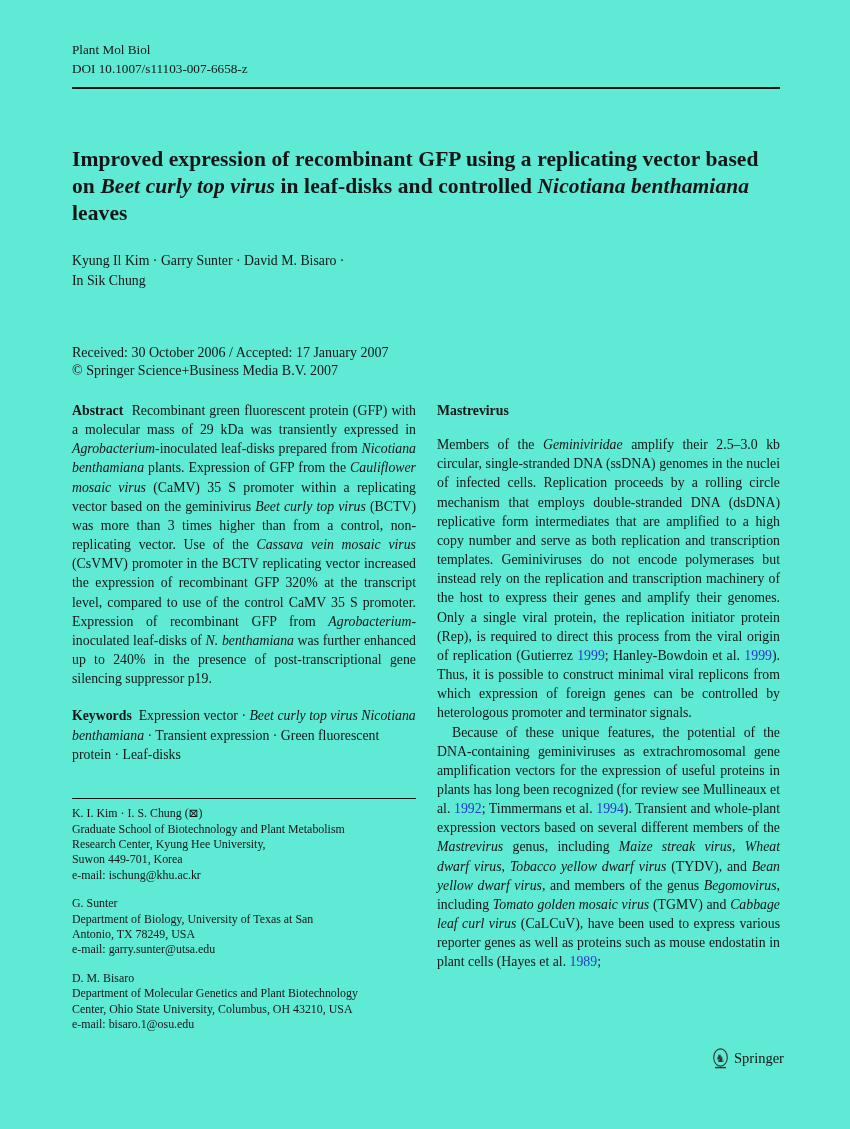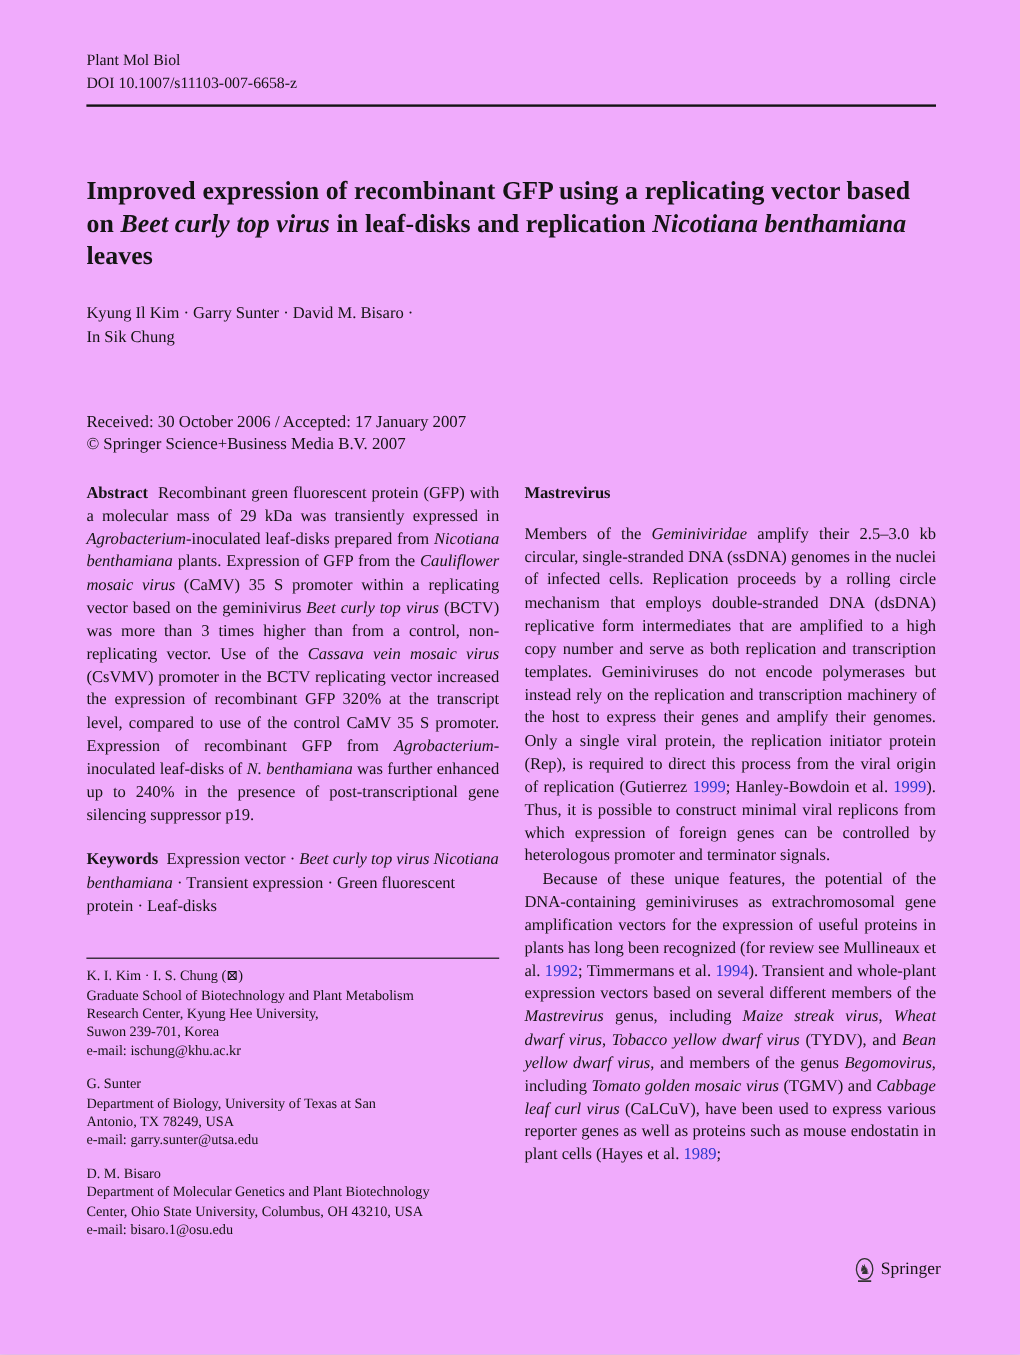--- a/index.html
+++ b/index.html
@@ -1,19 +1,19 @@
 <!DOCTYPE html>
 <html style="--link: #2936cf;"><head>
 <meta charset="utf-8">
 <style>
   html,body{margin:0;padding:0;background:#e8e8e8;}
   #page{
     position:relative;
     width:850px;height:1129px;
-    background:#f0abfc;
+    background:#5eead4;
     color:#151515;
     font-family:"Liberation Serif","DejaVu Serif",serif;
     overflow:hidden;
     box-shadow:0 0 6px rgba(0,0,0,.25);
   }
   .abs{position:absolute;}
   .header-line{font-size:13.2px;line-height:18.5px;}
   .top-rule{background:#141414;height:2.2px;}
   .paper-title{
     font-size:21.5px;line-height:26.8px;font-weight:bold;
@@ -40,39 +40,39 @@
 
 <div id="page">
 
   <div class="abs header-line" style="left:72px;top:41px;width:400px;">
     <div>Plant Mol Biol</div>
     <div>DOI 10.1007/s11103-007-6658-z</div>
   </div>
 
   <div class="abs top-rule" style="left:72px;top:87px;width:708px;"></div>
 
-  <h1 class="abs paper-title" style="left:72px;top:146px;width:690px;margin:0;"><span class="seg">Improved expression of recombinant GFP using a replicating vector based on </span><span class="seg seg-i">Beet curly top virus</span><span class="seg"> in leaf-disks and replication </span><span class="seg seg-i">Nicotiana benthamiana</span><span class="seg"> leaves</span></h1>
+  <h1 class="abs paper-title" style="left:72px;top:146px;width:690px;margin:0;"><span class="seg">Improved expression of recombinant GFP using a replicating vector based on </span><span class="seg seg-i">Beet curly top virus</span><span class="seg"> in leaf-disks and controlled </span><span class="seg seg-i">Nicotiana benthamiana</span><span class="seg"> leaves</span></h1>
 
   <div class="abs authors" style="left:72px;top:251px;width:560px;">Kyung Il Kim · Garry Sunter · David M. Bisaro ·
 In Sik Chung</div>
 
   <div class="abs received" style="left:72px;top:344px;width:480px;">Received: 30 October 2006 / Accepted: 17 January 2007
 © Springer Science+Business Media B.V. 2007</div>
 
   <div class="abs body-col" style="left:72px;top:401px;">
     <p class="para just"><span class="seg seg-b">Abstract</span><span class="seg">&nbsp;&nbsp;Recombinant green fluorescent protein (GFP) with a molecular mass of 29 kDa was transiently expressed in </span><span class="seg seg-i">Agrobacterium</span><span class="seg">-inoculated leaf-disks prepared from </span><span class="seg seg-i">Nicotiana benthamiana</span><span class="seg"> plants. Expression of GFP from the </span><span class="seg seg-i">Cauliflower mosaic virus</span><span class="seg"> (CaMV) 35 S promoter within a replicating vector based on the geminivirus </span><span class="seg seg-i">Beet curly top virus</span><span class="seg"> (BCTV) was more than 3 times higher than from a control, non-replicating vector. Use of the </span><span class="seg seg-i">Cassava vein mosaic virus</span><span class="seg"> (CsVMV) promoter in the BCTV replicating vector increased the expression of recombinant GFP 320% at the transcript level, compared to use of the control CaMV 35 S promoter. Expression of recombinant GFP from </span><span class="seg seg-i">Agrobacterium</span><span class="seg">-inoculated leaf-disks of </span><span class="seg seg-i">N. benthamiana</span><span class="seg"> was further enhanced up to 240% in the presence of post-transcriptional gene silencing suppressor p19.</span></p>
     <p class="para kw"><span class="seg seg-b">Keywords</span><span class="seg">&nbsp;&nbsp;Expression vector · </span><span class="seg seg-i">Beet curly top virus</span><span class="seg"> </span><span class="seg seg-i">Nicotiana benthamiana</span><span class="seg"> · Transient expression · Green fluorescent protein · Leaf-disks</span></p>
   </div>
 
   <div class="abs" style="left:72px;top:798px;width:344px;">
     <div class="fn-rule"></div>
     <div class="fn-block">K. I. Kim · I. S. Chung (⊠)
 Graduate School of Biotechnology and Plant Metabolism
 Research Center, Kyung Hee University,
-Suwon 239-701, Korea
+Suwon 449-701, Korea
 e-mail: ischung@khu.ac.kr</div>
     <div class="fn-block">G. Sunter
 Department of Biology, University of Texas at San
 Antonio, TX 78249, USA
 e-mail: garry.sunter@utsa.edu</div>
     <div class="fn-block">D. M. Bisaro
 Department of Molecular Genetics and Plant Biotechnology
 Center, Ohio State University, Columbus, OH 43210, USA
 e-mail: bisaro.1@osu.edu</div>
   </div>

